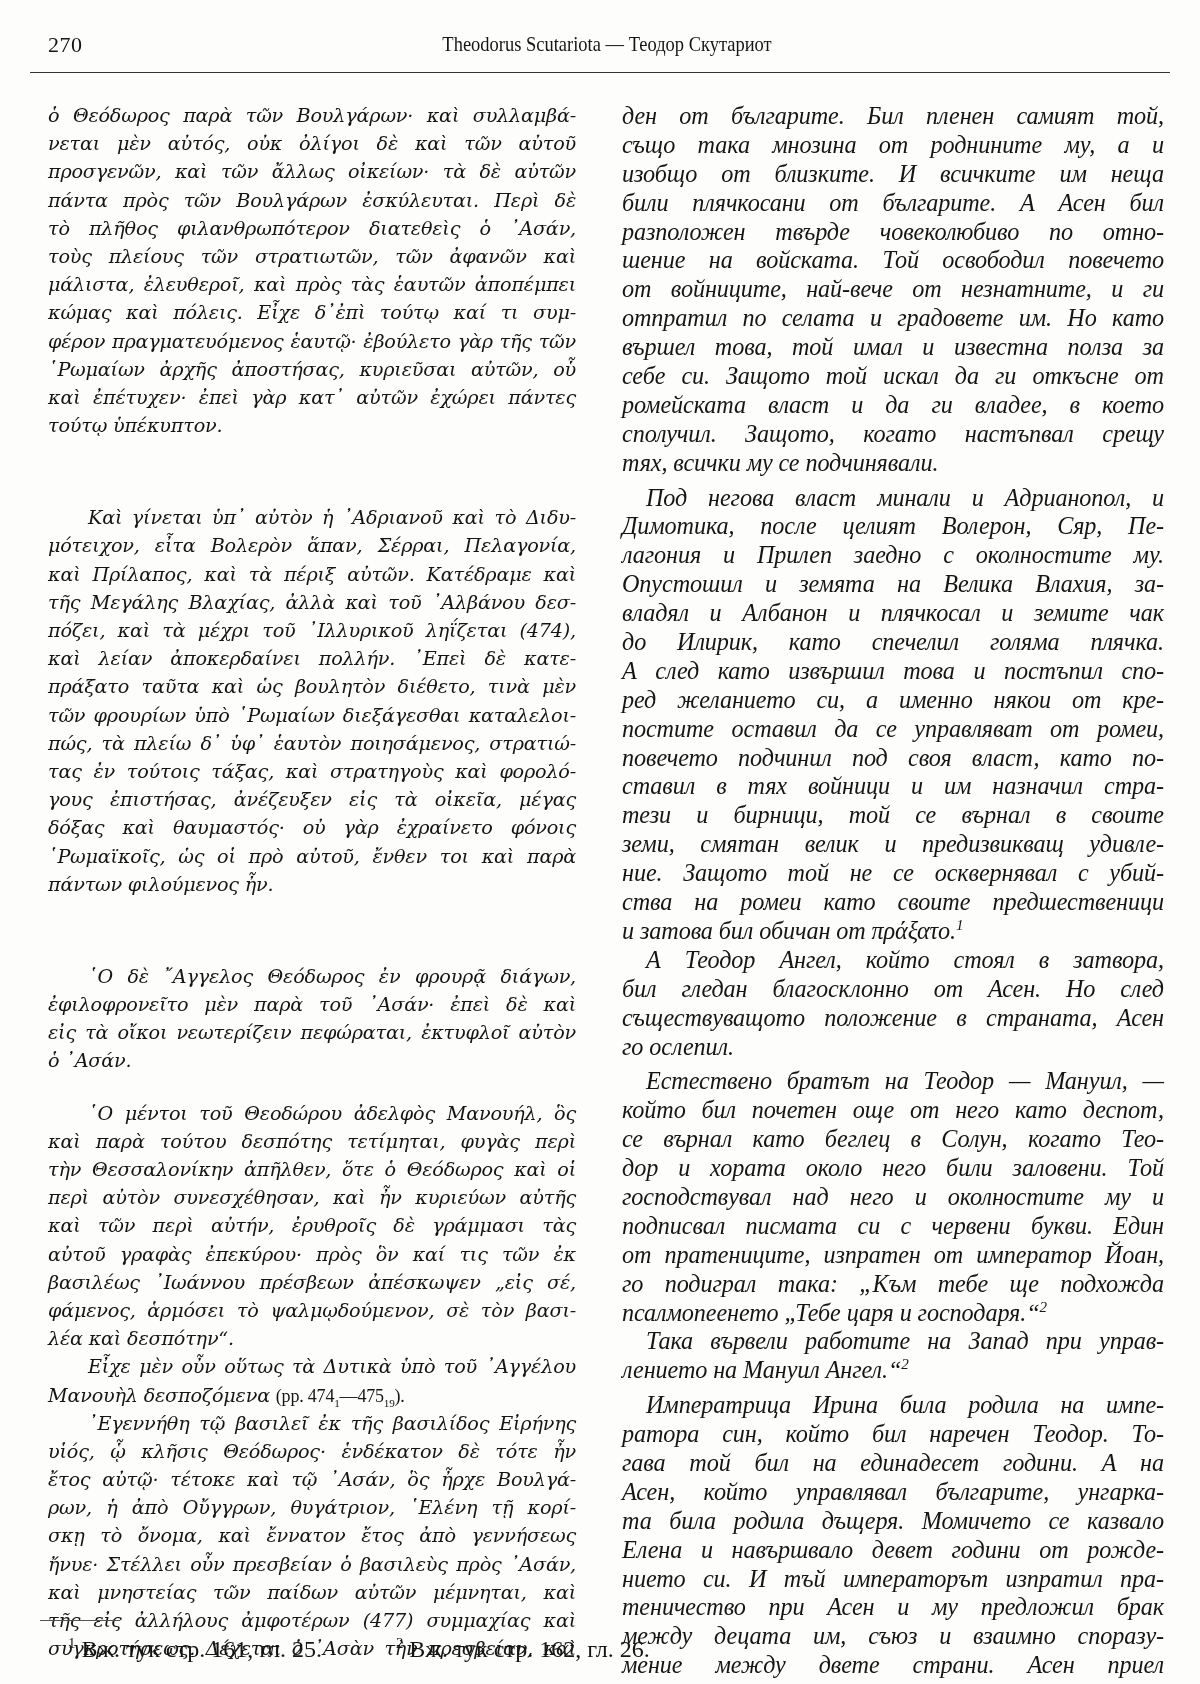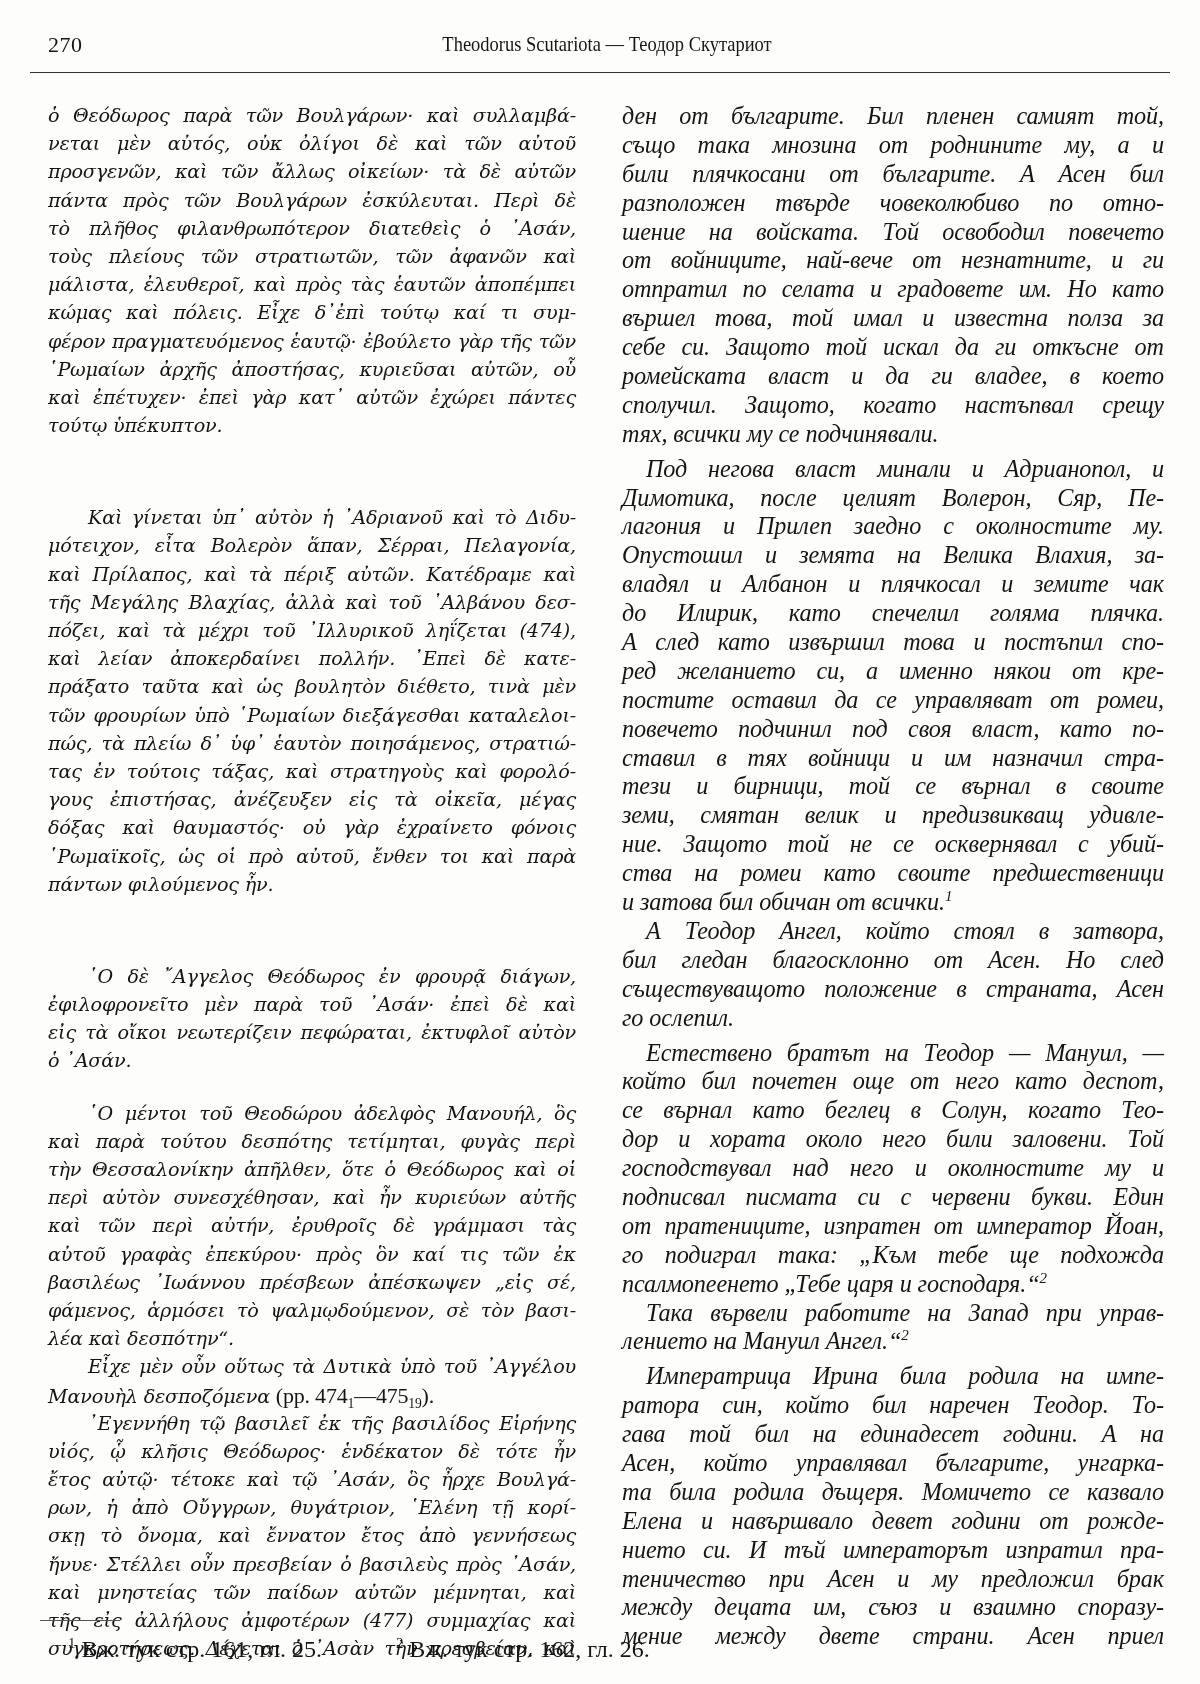--- a/index.html
+++ b/index.html
@@ -83,39 +83,40 @@
       <span class="line">τὴν Θεσσαλονίκην ἀπῆλθεν, ὅτε ὁ Θεόδωρος καὶ οἱ</span>
       <span class="line">περὶ αὐτὸν συνεσχέθησαν, καὶ ἦν κυριεύων αὐτῆς</span>
       <span class="line">καὶ τῶν περὶ αὐτήν, ἐρυθροῖς δὲ γράμμασι τὰς</span>
       <span class="line">αὐτοῦ γραφὰς ἐπεκύρου· πρὸς ὃν καί τις τῶν ἐκ</span>
       <span class="line">βασιλέως ᾿Ιωάννου πρέσβεων ἀπέσκωψεν „εἰς σέ,</span>
       <span class="line">φάμενος, ἁρμόσει τὸ ψαλμῳδούμενον, σὲ τὸν βασι-</span>
       <span class="line last">λέα καὶ δεσπότην“.</span>
     </div>
     <div>
       <span class="line indent">Εἶχε μὲν οὖν οὕτως τὰ Δυτικὰ ὑπὸ τοῦ ᾿Αγγέλου</span>
-      <span class="line last"><span>Μανουὴλ δεσποζόμενα</span> <span style="font-style:normal;font-family:'Liberation Serif',serif;font-size:22px;"><span>(pp. 474</span><sub>1</sub><span>—475</span><sub>19</sub><span>).</span></span></span>
+      <span class="line last"><span>Μανουὴλ δεσποζόμενα</span> <span style="font-style:normal;font-family:'Liberation Serif',serif;font-size:18px;"><span>(pp. 474</span><sub>1</sub><span>—475</span><sub>19</sub><span>).</span></span></span>
     </div>
     <div>
       <span class="line indent">᾿Εγεννήθη τῷ βασιλεῖ ἐκ τῆς βασιλίδος Εἰρήνης</span>
       <span class="line">υἱός, ᾧ κλῆσις Θεόδωρος· ἑνδέκατον δὲ τότε ἦν</span>
       <span class="line">ἔτος αὐτῷ· τέτοκε καὶ τῷ ᾿Ασάν, ὃς ἦρχε Βουλγά-</span>
       <span class="line">ρων, ἡ ἀπὸ Οὔγγρων, θυγάτριον, ῾Ελένη τῇ κορί-</span>
       <span class="line">σκῃ τὸ ὄνομα, καὶ ἔννατον ἔτος ἀπὸ γεννήσεως</span>
       <span class="line">ἤνυε· Στέλλει οὖν πρεσβείαν ὁ βασιλεὺς πρὸς ᾿Ασάν,</span>
       <span class="line">καὶ μνηστείας τῶν παίδων αὐτῶν μέμνηται, καὶ</span>
       <span class="line">τῆς εἰς ἀλλήλους ἀμφοτέρων (477) συμμαχίας καὶ</span>
       <span class="line">συγκροτήσεως. Δέχεται ὁ ᾿Ασὰν τὴν πρεσβείαν, καὶ</span>
     </div>
   </div>
 
   <div class="col col-right">
     <div>
       <span class="line">ден от българите. Бил пленен самият той,</span>
       <span class="line">също така мнозина от роднините му, а и</span>
+      <span class="line">изобщо от близките. И всичките им неща</span>
       <span class="line">били плячкосани от българите. А Асен бил</span>
       <span class="line">разположен твърде човеколюбиво по отно-</span>
       <span class="line">шение на войската. Той освободил повечето</span>
       <span class="line">от войниците, най-вече от незнатните, и ги</span>
       <span class="line">отпратил по селата и градовете им. Но като</span>
       <span class="line">вършел това, той имал и известна полза за</span>
       <span class="line">себе си. Защото той искал да ги откъсне от</span>
       <span class="line">ромейската власт и да ги владее, в което</span>
       <span class="line">сполучил. Защото, когато настъпвал срещу</span>
       <span class="line last">тях, всички му се подчинявали.</span>
@@ -130,21 +131,21 @@
       <span class="line">до Илирик, като спечелил голяма плячка.</span>
       <span class="line">А след като извършил това и постъпил спо-</span>
       <span class="line">ред желанието си, а именно някои от кре-</span>
       <span class="line">постите оставил да се управляват от ромеи,</span>
       <span class="line">повечето подчинил под своя власт, като по-</span>
       <span class="line">ставил в тях войници и им назначил стра-</span>
       <span class="line">тези и бирници, той се върнал в своите</span>
       <span class="line">земи, смятан велик и предизвикващ удивле-</span>
       <span class="line">ние. Защото той не се осквернявал с убий-</span>
       <span class="line">ства на ромеи като своите предшественици</span>
-      <span class="line last"><span>и затова бил обичан от всички.</span><sup>1</sup></span>
+      <span class="line last"><span>и затова бил обичан от πράξατο.</span><sup>1</sup></span>
     </div>
     <div>
       <span class="line indent">А Теодор Ангел, който стоял в затвора,</span>
       <span class="line">бил гледан благосклонно от Асен. Но след</span>
       <span class="line">съществуващото положение в страната, Асен</span>
       <span class="line last">го ослепил.</span>
     </div>
     <div class="gap-r"></div>
     <div>
       <span class="line indent">Естествено братът на Теодор — Мануил, —</span>

